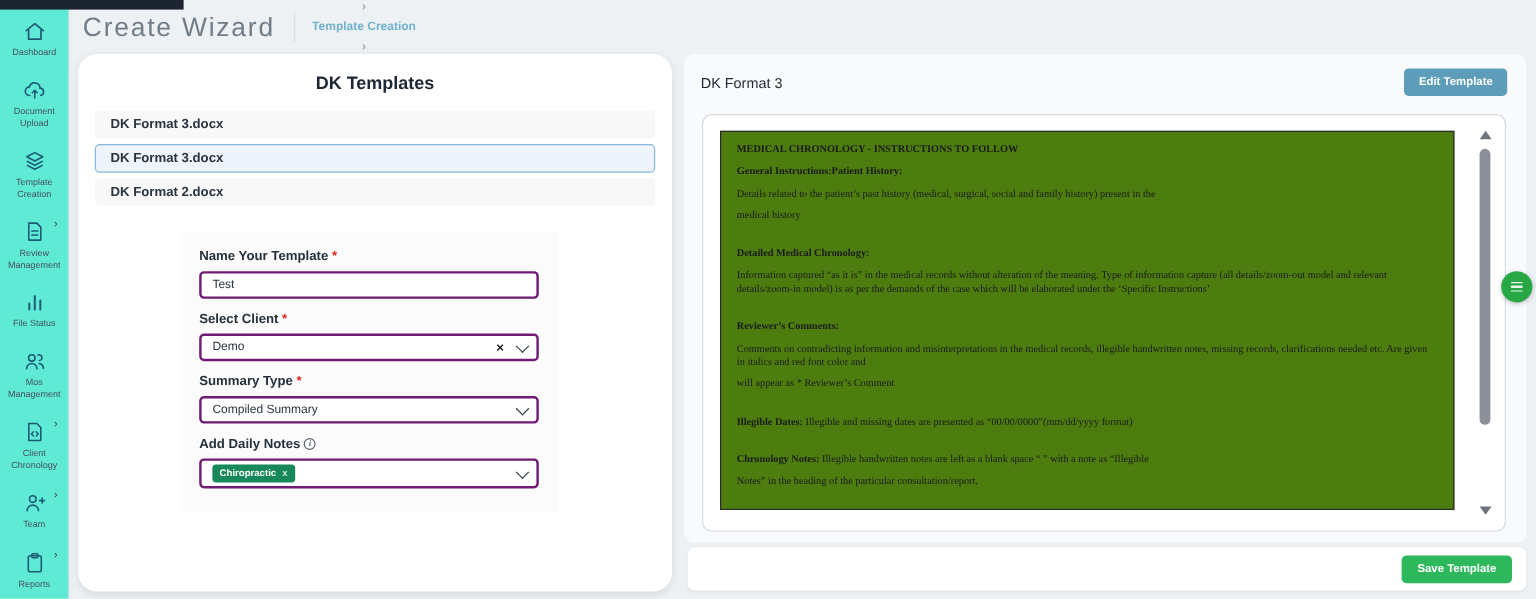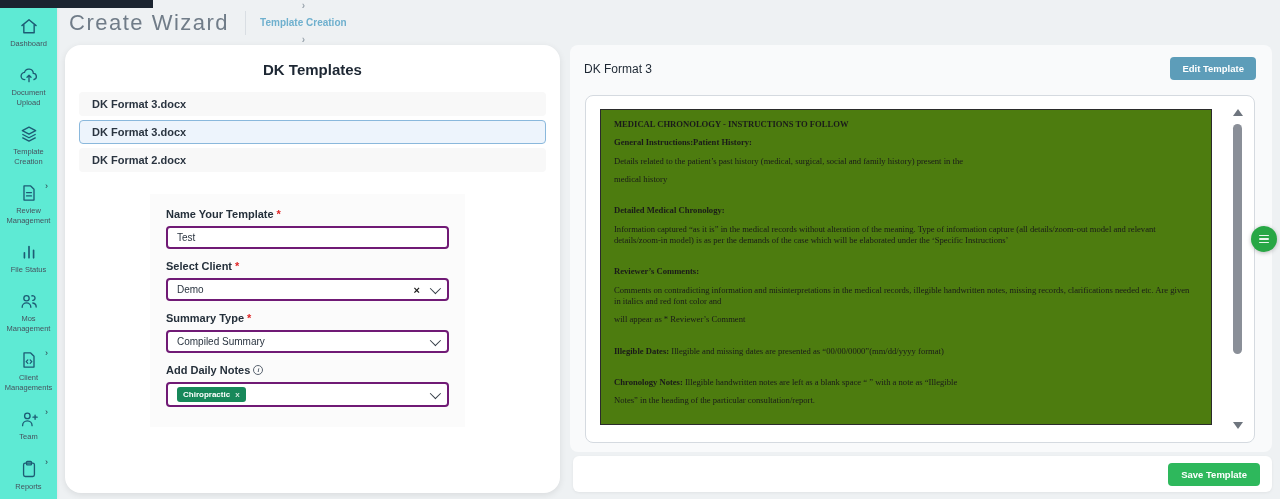--- a/index.html
+++ b/index.html
@@ -189,21 +189,21 @@
       </span>
       <span class="lbl">Mos Management</span>
     </div>
     <div class="nav-item">
       <span class="ico">
         <svg viewBox="0 0 24 24">
           <path d="M6 3.5h8l4 4v13H6z" fill="none" stroke="currentColor" stroke-width="1.6" stroke-linejoin="round"></path>
           <path d="m10.6 11.8-2 2.1 2 2.1M13.4 11.8l2 2.1-2 2.1" fill="none" stroke="currentColor" stroke-width="1.5" stroke-linecap="round" stroke-linejoin="round"></path>
         </svg>
       </span>
-      <span class="lbl">Client Managements</span>
+      <span class="lbl">Client Chronology</span>
       <span class="sub">›</span>
     </div>
     <div class="nav-item">
       <span class="ico">
         <svg viewBox="0 0 24 24">
           <circle cx="10" cy="8.3" r="3.3" fill="none" stroke="currentColor" stroke-width="1.6"></circle>
           <path d="M4.3 20c0-3.2 2.6-5.7 5.7-5.7s5.7 2.5 5.7 5.7" fill="none" stroke="currentColor" stroke-width="1.6" stroke-linecap="round"></path>
           <path d="M16.8 9.8h5M19.3 7.3v5" fill="none" stroke="currentColor" stroke-width="1.6" stroke-linecap="round"></path>
         </svg>
       </span>

